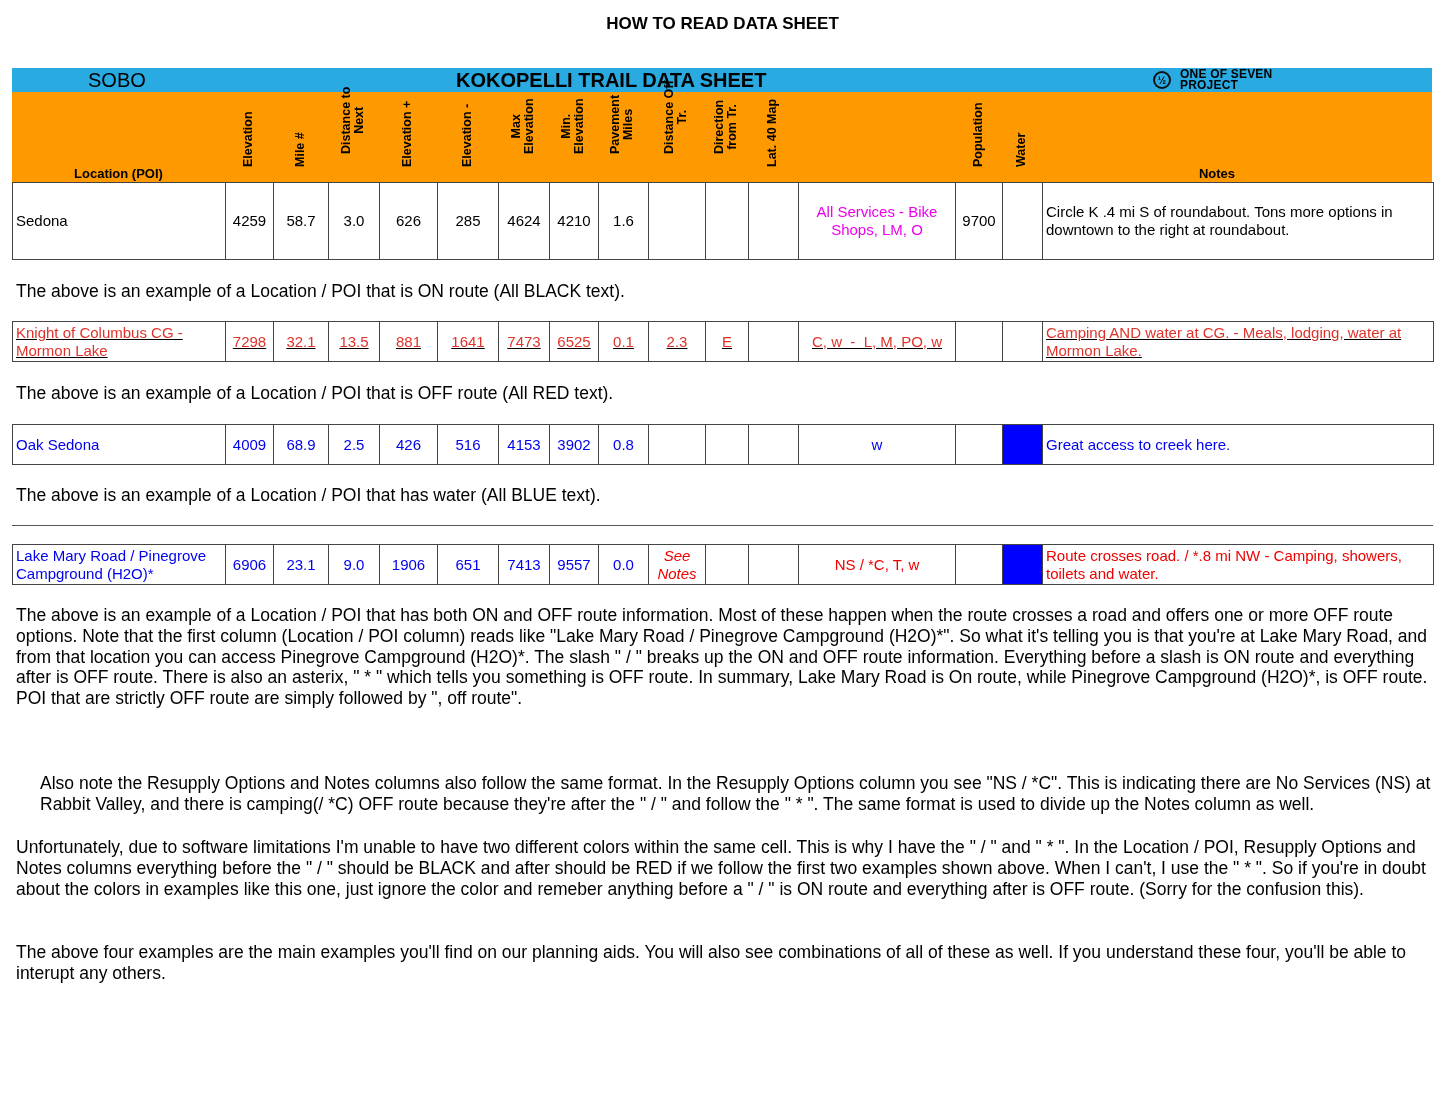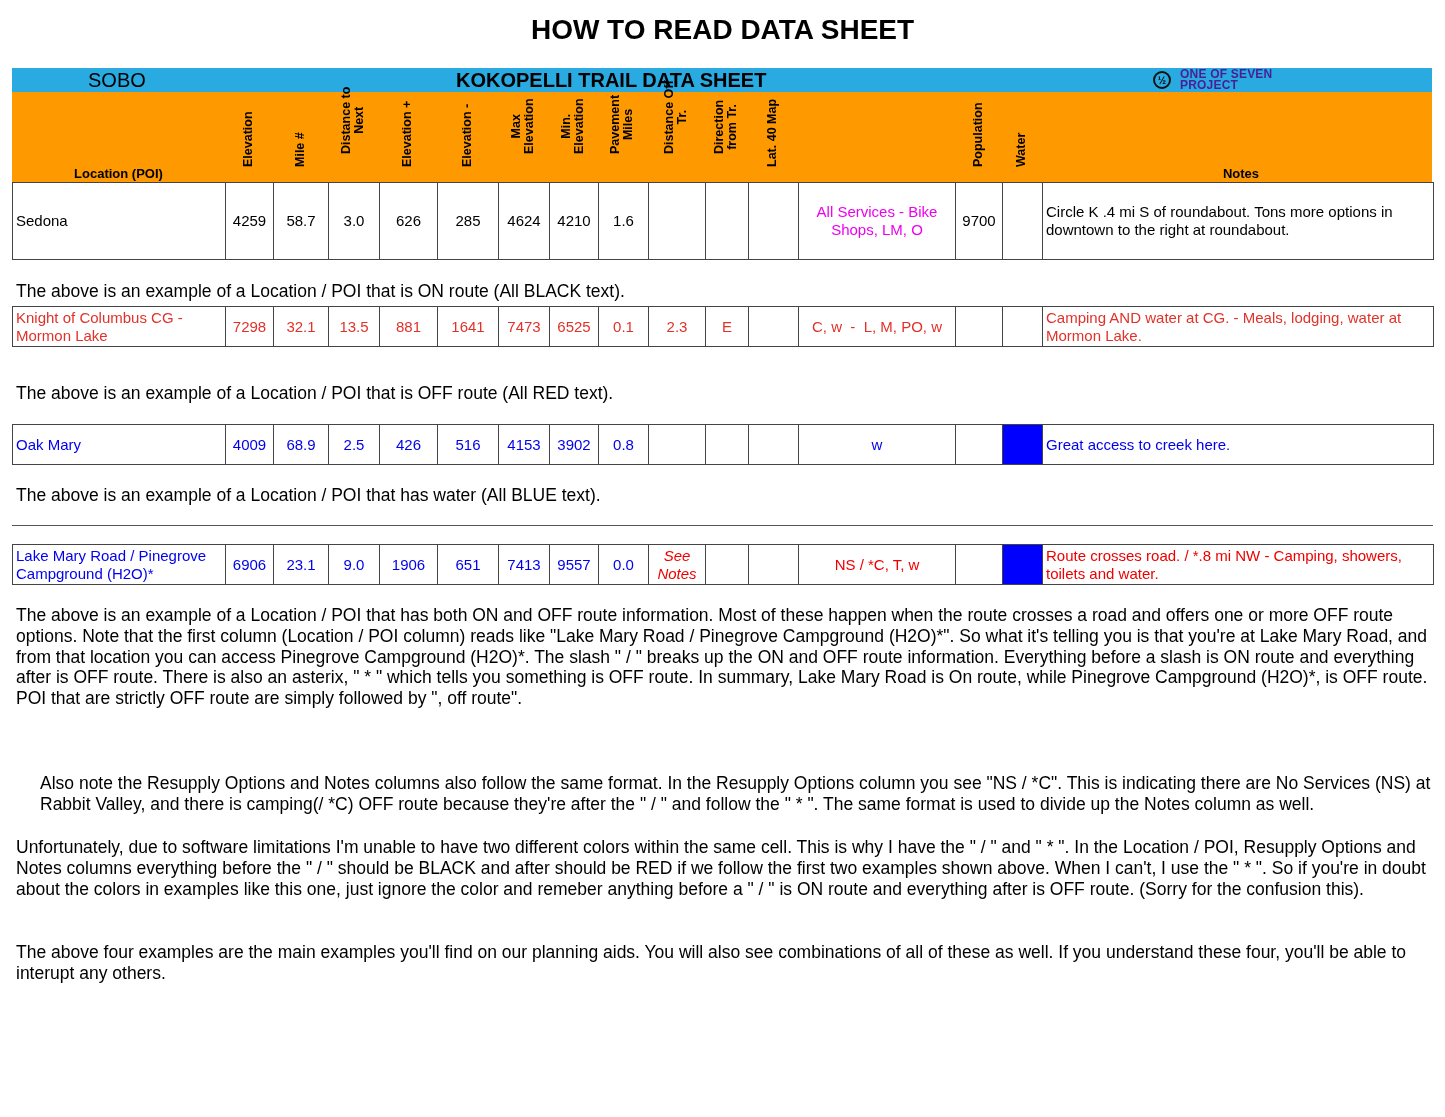--- a/index.html
+++ b/index.html
@@ -2,35 +2,35 @@
 <html><head>
   <meta charset="utf-8">
   <style>
     html, body { margin: 0; padding: 0; background: #ffffff; }
     body {
       width: 1445px; height: 1117px; position: relative; overflow: hidden;
       font-family: "Liberation Sans", sans-serif; color: #000;
     }
     .page-title {
       position: absolute; left: 0; top: 14px; width: 1445px; text-align: center;
-      font-weight: bold; font-size: 28px; letter-spacing: 0;
+      font-weight: bold; font-size: 17px; letter-spacing: 0;
     }
     .banner {
       position: absolute; left: 12px; top: 68px; width: 1420px; height: 24px;
       background: #29abe2;
     }
     .banner .sobo { position: absolute; left: 76px; top: 1px; font-weight: normal; font-size: 20px; }
     .banner .main-title { position: absolute; left: 444px; top: 1px; font-weight: bold; font-size: 20px; }
     .banner .logo { position: absolute; left: 1141px; top: 1px; height: 22px; display: flex; align-items: center; }
     .logo .logo-circle {
       width: 18px; height: 18px; border: 2px solid #111; border-radius: 50%;
       box-sizing: border-box; display: flex; align-items: center; justify-content: center;
       font-size: 10px; font-weight: bold; margin-right: 9px;
     }
-    .logo .logo-text { font-weight: bold; font-size: 12px; line-height: 11px; color: #4c1d95; letter-spacing: 0.2px; }
+    .logo .logo-text { font-weight: bold; font-size: 12px; line-height: 11px; color: #000000; letter-spacing: 0.2px; }
 
     .header {
       position: absolute; left: 12px; top: 92px; width: 1420px; height: 90px;
       background: #ff9900; border-bottom: 1px solid #7a4a00;
     }
     .hcell { position: absolute; top: 0; height: 90px; }
     .hcell .hlabel-bottom {
       position: absolute; bottom: 1px; left: 0; right: 0; text-align: center;
       font-weight: bold; font-size: 13px;
     }
@@ -122,21 +122,21 @@
   </div>
   <div class="hcell" style="left:736px;width:50px;">
     <div class="vlabel" style="margin-left:-7px;">Lat. 40 Map</div>
   </div>
   <div class="hcell" style="left:943px;width:47px;">
     <div class="vlabel" style="margin-left:-7px;">Population</div>
   </div>
   <div class="hcell" style="left:990px;width:40px;">
     <div class="vlabel" style="margin-left:-7px;">Water</div>
   </div>
-  <div class="hcell" style="left:1034px;width:390px;">
+  <div class="hcell" style="left:1010px;width:390px;">
     <div class="hlabel-bottom">Notes</div>
   </div>
 </div>
 
 <table class="row-table black" style="top:182px;height:78px;">
   <colgroup>
     <col style="width:213px">
       <col style="width:48px">
       <col style="width:55px">
       <col style="width:51px">
@@ -169,21 +169,21 @@
     <td></td>
     <td class="pink">All Services - Bike Shops, LM, O</td>
     <td>9700</td>
     <td></td>
     <td class="notes">Circle K .4 mi S of roundabout. Tons more options in downtown to the right at roundabout.</td>
   </tr>
 </tbody>
   </table>
 <div class="caption" style="top:281px;">The above is an example of a Location / POI that is ON route (All BLACK text).</div>
 
-<table class="row-table red" style="top:306px;height:41px;">
+<table class="row-table red" style="top:321px;height:41px;text-decoration:underline;">
   <colgroup>
     <col style="width:213px">
       <col style="width:48px">
       <col style="width:55px">
       <col style="width:51px">
     <col style="width:58px">
       <col style="width:61px">
       <col style="width:51px">
       <col style="width:49px">
     <col style="width:50px">
@@ -232,21 +232,21 @@
       <col style="width:57px">
       <col style="width:43px">
       <col style="width:50px">
     <col style="width:157px">
       <col style="width:47px">
       <col style="width:40px">
       <col style="width:391px">
   </colgroup>
   <tbody>
       <tr>
-    <td class="loc">Oak Mary</td>
+    <td class="loc">Oak Sedona</td>
     <td>4009</td>
     <td>68.9</td>
     <td>2.5</td>
     <td>426</td>
     <td>516</td>
     <td>4153</td>
     <td>3902</td>
     <td>0.8</td>
     <td></td>
     <td></td>

